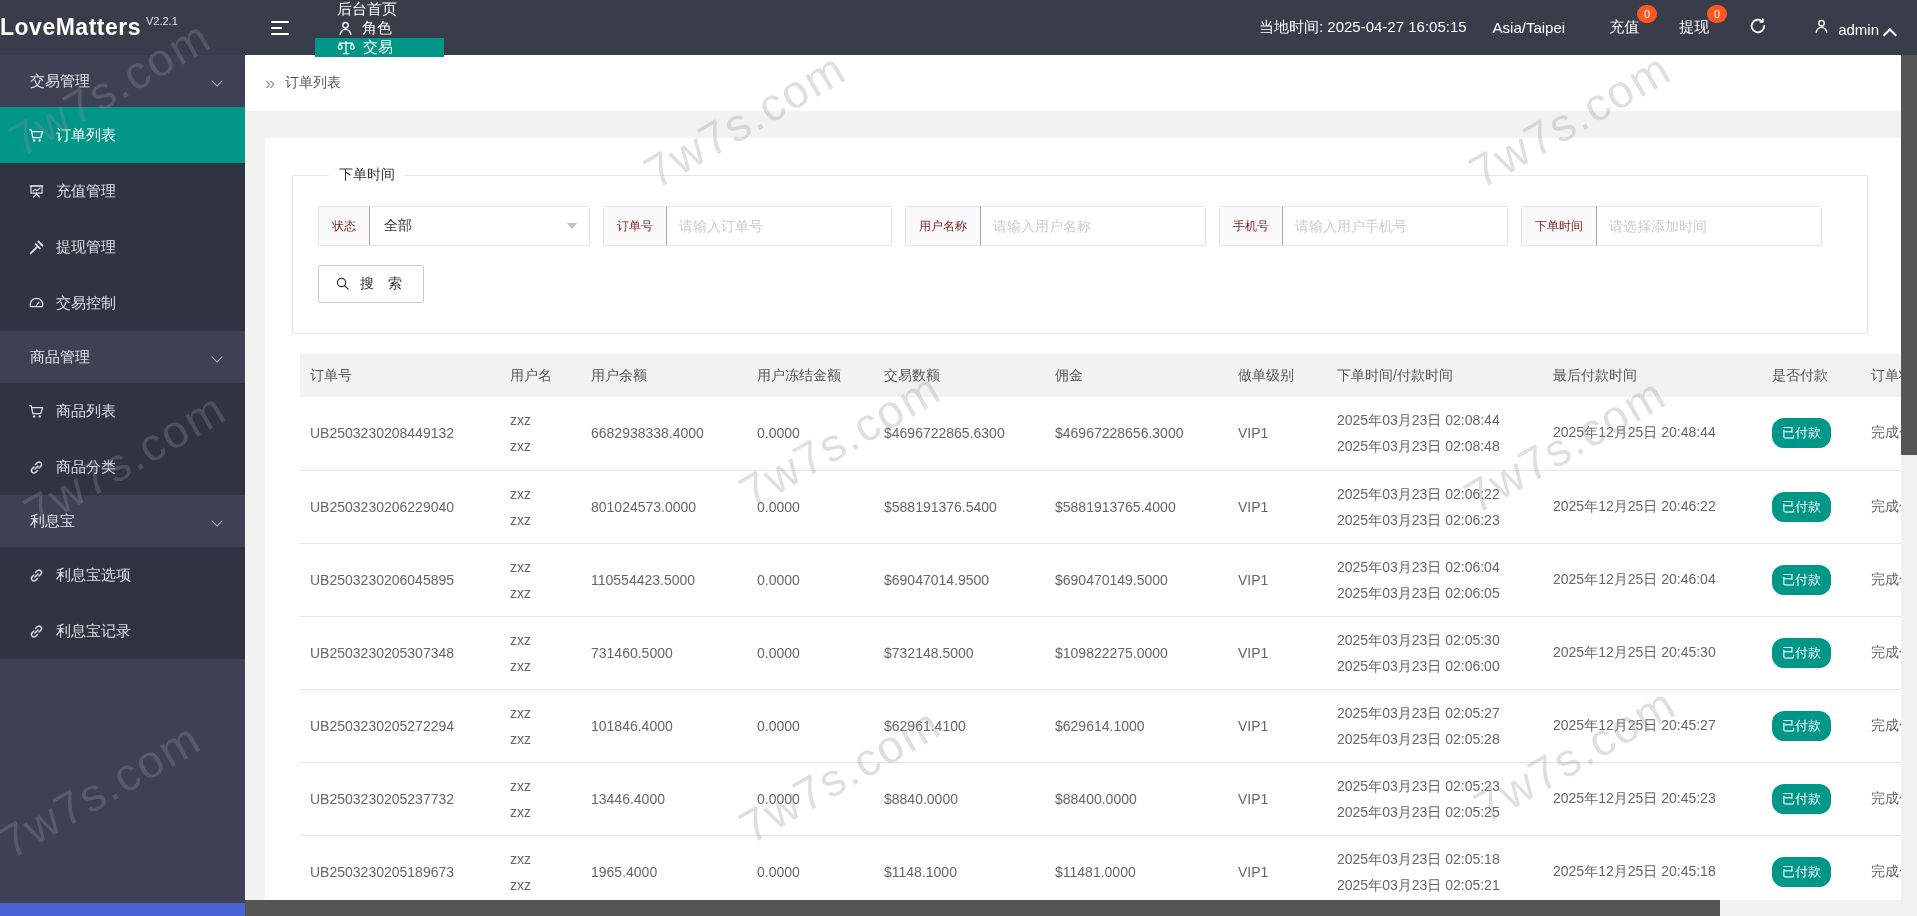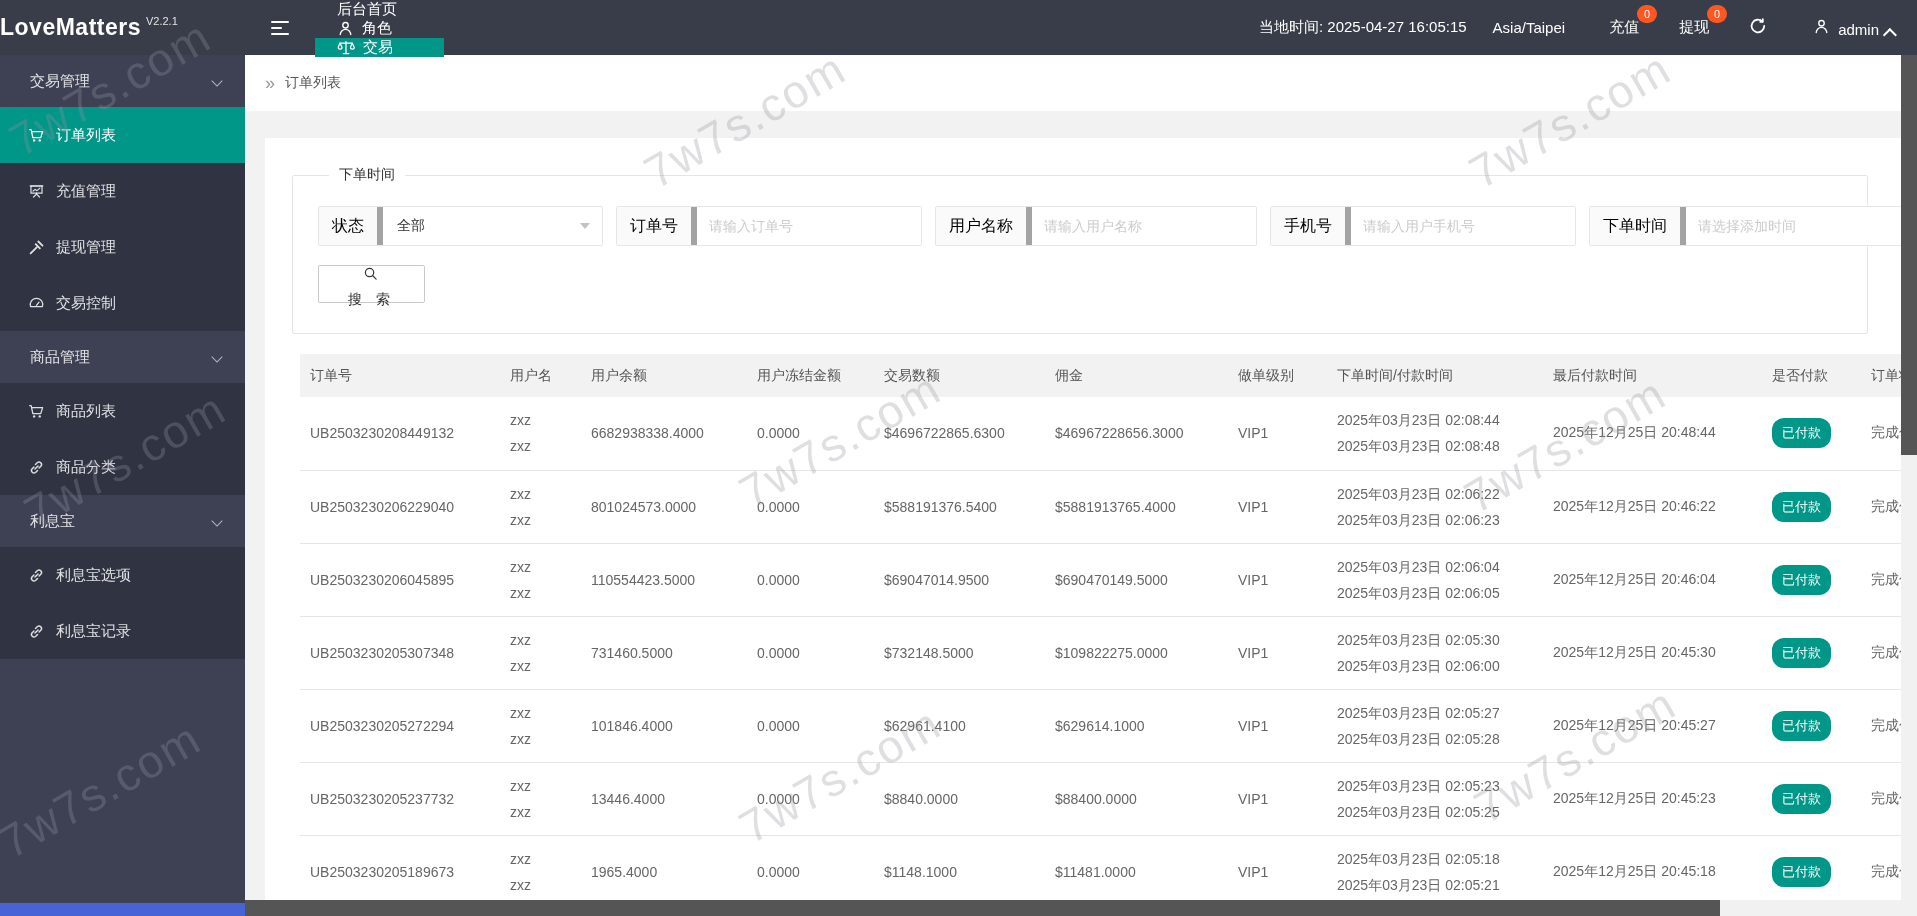--- a/index.html
+++ b/index.html
@@ -45,31 +45,31 @@
   .breadcrumb{height:56px;background:#fff;display:flex;align-items:center;padding-left:20px;
               font-size:14px;color:#555;}
   .breadcrumb .sep{color:#999;margin-right:10px;font-size:18px;line-height:1;}
   .card{margin:27px 16px 0 20px;background:#fff;height:778px;box-sizing:border-box;overflow:hidden;position:relative;}
   .search-fieldset{margin:37px 33px 0 27px;border:1px solid #e6e6e6;border-radius:2px;
                    padding:30px 25px 30px;position:relative;}
   .legend{position:absolute;top:-10px;left:36px;background:#fff;padding:0 10px;font-size:14px;color:#333;}
   .form-row{display:flex;align-items:center;}
   .group{display:flex;align-items:stretch;height:38px;border:1px solid #e6e6e6;border-radius:2px;
          background:#fff;margin-right:13px;box-sizing:content-box;}
-  .addon{display:flex;align-items:center;padding:0 13px;background:#fafafa;border-right:6px solid #a3a3a3;
-         color:#000000;font-size:16px;white-space:nowrap;}
+  .addon{display:flex;align-items:center;padding:0 13px;background:#fafafa;border-right:1px solid #a3a3a3;
+         color:#7f1d1d;font-size:12px;white-space:nowrap;}
   .select{display:flex;align-items:center;position:relative;width:205px;padding-left:14px;
           font-size:14px;color:#333;cursor:pointer;}
   .tri-down{position:absolute;right:12px;width:0;height:0;border-top:6px solid #c2c2c2;
             border-left:5px solid transparent;border-right:5px solid transparent;}
   .input{border:none;outline:none;padding:0 12px;font-size:14px;width:200px;color:#333;background:#fff;}
   .input::placeholder{color:#ccc;}
-  .search-btn{margin-top:19px;height:38px;padding:0 29px;background:#fff;border:1px solid #c9c9c9;
+  .search-btn{margin-top:19px;height:38px;padding:0 16px;background:#fff;border:1px solid #c9c9c9;
               border-radius:2px;display:inline-flex;align-items:center;gap:9px;font-size:14px;color:#333;
-              cursor:pointer;letter-spacing:5px;font-family:inherit;flex-direction:column;}
+              cursor:pointer;letter-spacing:5px;font-family:inherit;}
   .search-btn .icon{display:flex;align-items:center;letter-spacing:0;}
   
   .table-wrap{margin:20px 0 0 35px;}
   table{border-collapse:collapse;table-layout:fixed;width:1691px;}
   thead th{background:#f2f2f2;height:43px;text-align:left;font-weight:normal;color:#555;
            font-size:14px;padding:0 10px;white-space:nowrap;box-sizing:border-box;}
   tbody td{height:73px;border-bottom:1px solid #e6e6e6;color:#666;font-size:14px;
            padding:0 10px;vertical-align:middle;white-space:nowrap;box-sizing:border-box;}
   .two-line{line-height:26px;}
   .badge-paid{display:inline-block;background:#009688;color:#fff;font-size:13px;

